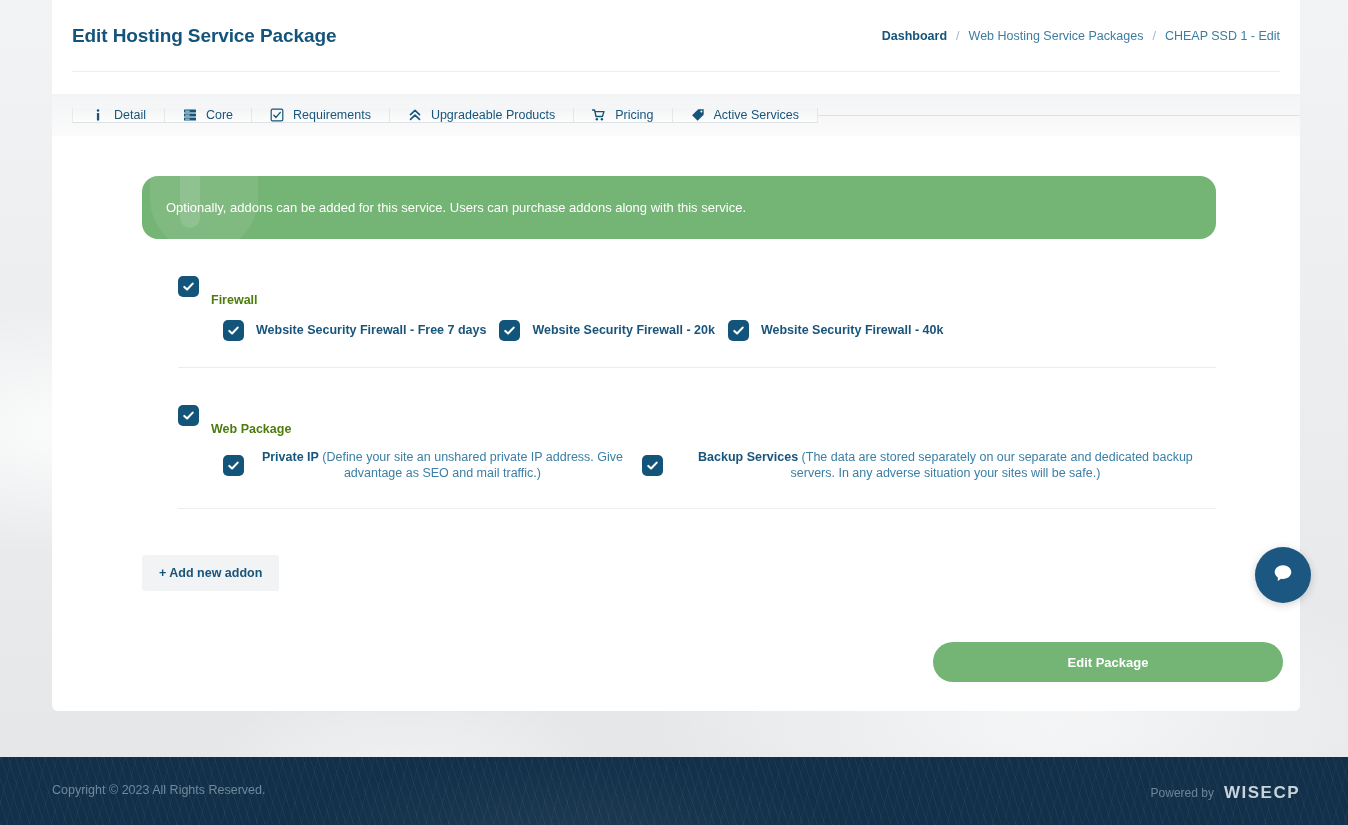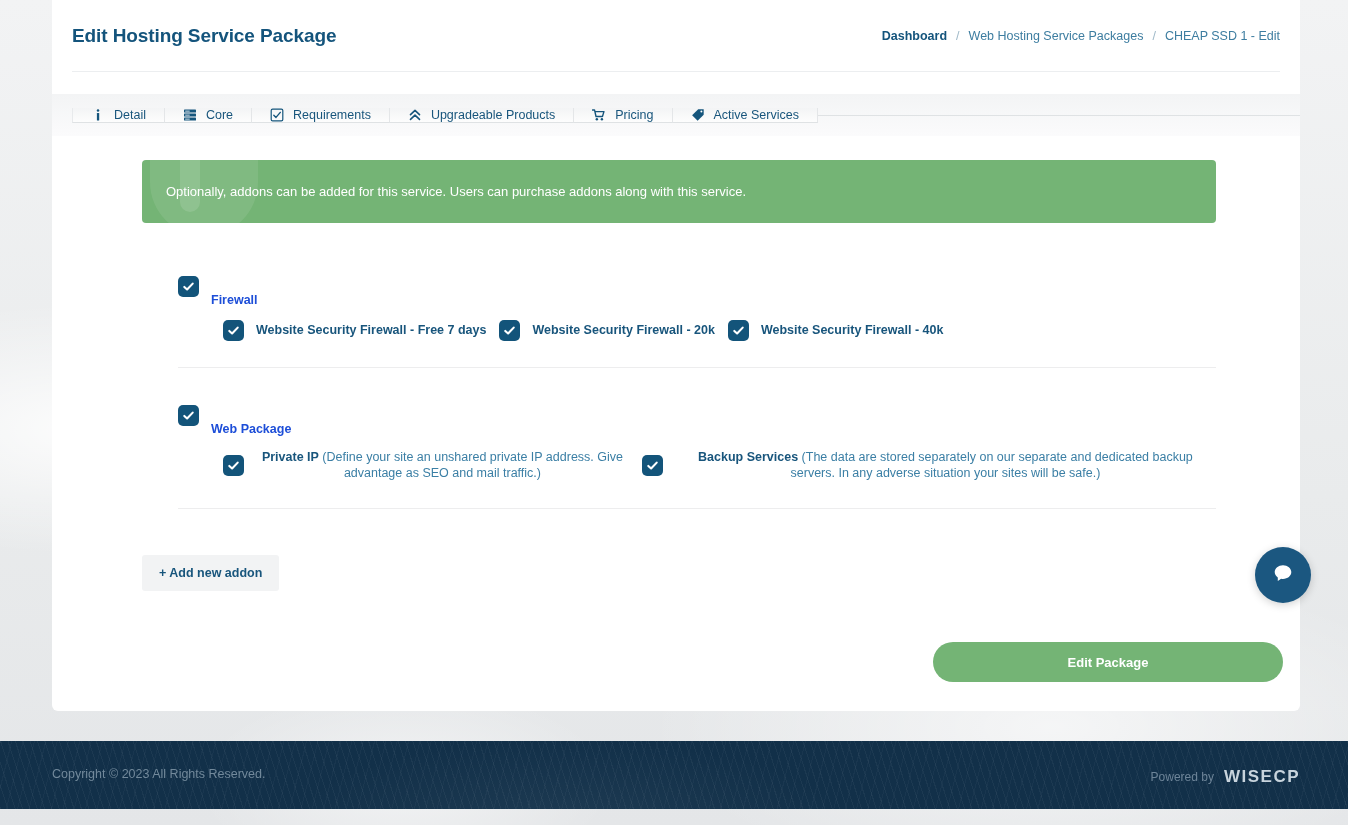--- a/index.html
+++ b/index.html
@@ -141,25 +141,25 @@
   .tabstrip .tab-filler {
     flex: 1;
     border-bottom: 1px solid #dfe2e4;
     background: linear-gradient(180deg, #f3f4f5 0%, #fdfdfd 100%);
   }
 
   
   .alert {
     position: absolute;
     left: 90px;
-    top: 88px;
+    top: 104px;
     width: 1074px;
     height: 63px;
     background: #74b475;
-    border-radius: 4px;
+    border-radius: 16px;
     overflow: hidden;
     display: flex;
     align-items: center;
   }
   .alert .watermark {
     position: absolute;
     left: 8px;
     top: -16px;
     width: 108px;
     height: 92px;
@@ -196,21 +196,21 @@
   .group-head {
     display: flex;
     align-items: center;
     gap: 12px;
     padding-left: 36px;
   }
 
   .group-title {
     font-size: 12.5px;
     font-weight: bold;
-    color: #1d4ed8;
+    color: #4d7c0f;
     margin-top: 28px;
   }
 
   .group-items {
     margin-top: 13px;
     padding-left: 81px;
     display: flex;
     gap: 13px;
     text-align: center;
   }
@@ -304,21 +304,21 @@
     justify-content: center;
     cursor: pointer;
     box-shadow: 0 2px 8px rgba(0,0,0,.18);
     z-index: 50;
   }
 
   
   .footer {
     position: absolute;
     left: 0;
-    bottom: 16px;
+    bottom: 0;
     width: 1348px;
     height: 68px;
     background: #123049;
     overflow: hidden;
   }
   .footer-waves {
     position: absolute;
     inset: 0;
     background:
       repeating-linear-gradient(72deg, rgba(255,255,255,.045) 0 1px, rgba(255,255,255,0) 1px 7px),

